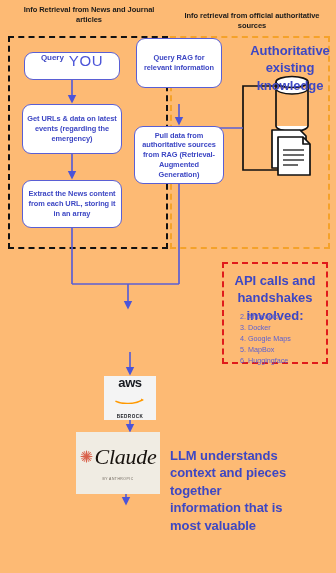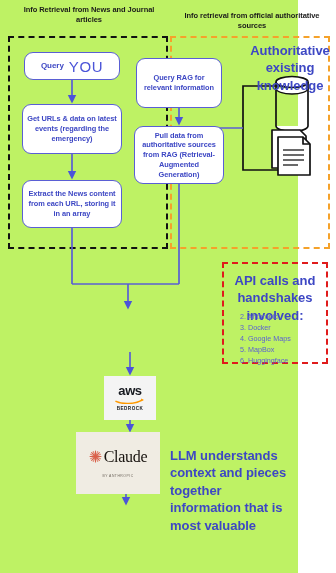--- a/index.html
+++ b/index.html
@@ -4,22 +4,22 @@
 <style>
   * { box-sizing: border-box; margin: 0; padding: 0; }
   html, body {
     width: 336px; height: 573px;
     background: #ffffff;
     font-family: "Liberation Sans", sans-serif;
     overflow: hidden;
   }
   #stage {
     position: relative;
-    width: 298px; height: 573px;
-    background: #bef264;
+    width: 336px; height: 573px;
+    background: #fdba74;
   }
   
   .section-caption {
     position: absolute;
     text-align: center;
     font-size: 7.5px;
     font-weight: bold;
     color: #1a1a1a;
     line-height: 1.28;
     letter-spacing: -0.05px;
@@ -58,29 +58,29 @@
     justify-content: center;
     padding: 2px 4px;
     letter-spacing: -0.05px;
   }
 
   
   #box-query-you  { left: 24px;  top: 52px;  width: 96px;  height: 28px; padding: 0; }
   #box-get-urls   { left: 22px;  top: 104px; width: 100px; height: 50px; }
   #box-extract    { left: 22px;  top: 180px; width: 100px; height: 48px; }
   
-  #box-query-rag  { left: 136px; top: 58px;  width: 86px;  height: 50px; }
+  #box-query-rag  { left: 136px; top: 38px;  width: 86px;  height: 50px; }
   #box-pull-data  { left: 134px; top: 126px; width: 90px;  height: 58px; }
   
   #box-combined   { left: 80px;  top: 310px; width: 100px; height: 42px; }
   #box-summary    { left: 78px;  top: 506px; width: 96px;  height: 44px; }
 
   
   .qy-wrap {
-    display: flex; align-items: center; justify-content: center;
+    display: flex; justify-content: center;
     gap: 5px; width: 100%; height: 100%;
   }
   .qy-query { font-size: 8px; font-weight: bold; color: #3d47c4; }
   .qy-you {
     font-size: 15px; font-weight: 400; color: #4b54d8;
     letter-spacing: 0.6px; line-height: 1;
   }
 
   
   #api-title {
@@ -106,21 +106,21 @@
   
   #wires { position: absolute; left: 0; top: 0; width: 336px; height: 573px; }
 
   
   #aws-tile {
     position: absolute; left: 104px; top: 376px;
     width: 52px; height: 44px;
     background: #f4f4f4;
     display: flex; flex-direction: column;
     align-items: center; justify-content: center;
-    gap: 0px;
+    gap: 8px;
   }
   .aws-word {
     font-size: 13px; font-weight: bold; color: #16191f;
     line-height: 0.95; letter-spacing: -0.4px;
   }
   .aws-swoosh { width: 30px; height: 7px; margin-top: -1px; }
   .aws-sub {
     font-size: 4.6px; font-weight: bold; color: #16191f;
     letter-spacing: 0.45px; margin-top: 2px;
   }
@@ -128,22 +128,23 @@
   #claude-tile {
     position: absolute; left: 76px; top: 432px;
     width: 84px; height: 62px;
     background: #f0ece3;
     display: flex; flex-direction: column;
     align-items: center; justify-content: center;
   }
   .claude-row { display: flex; align-items: center; gap: 2px; }
   .claude-word {
     font-family: "Liberation Serif", serif;
-    font-size: 16px; color: #16110d; line-height: 1;
+    font-size: 22px; color: #16110d; line-height: 1;
     letter-spacing: -0.3px;
+    font-style: italic;
   }
   .claude-sub {
     font-size: 3.4px; color: #6d655c; letter-spacing: 0.5px;
     margin-top: 9px; text-transform: uppercase;
   }
 </style>
 </head>
 <body>
 
 <div id="stage">

